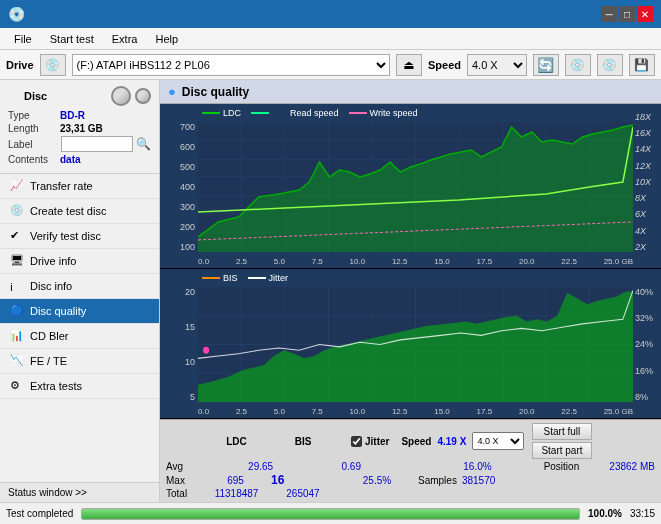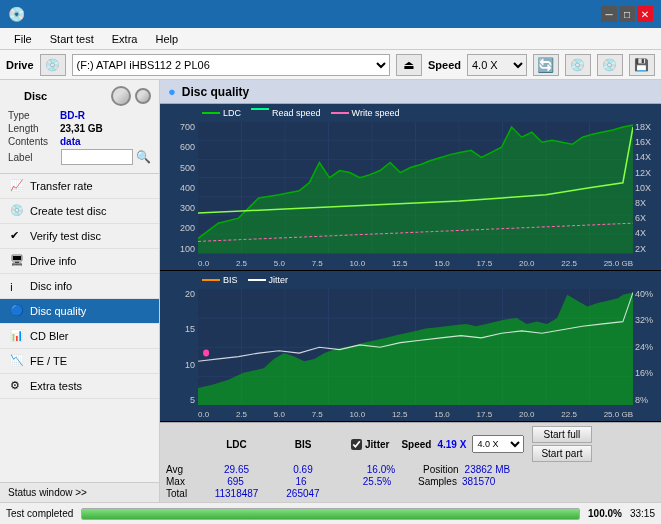--- a/index.html
+++ b/index.html
@@ -286,28 +286,28 @@
         </div>
       </div>
       <div class="disc-info-row">
         <span class="disc-info-key">Type</span>
         <span class="disc-info-val">BD-R</span>
       </div>
       <div class="disc-info-row">
         <span class="disc-info-key">Length</span>
         <span class="disc-info-val black">23,31 GB</span>
       </div>
-      <div class="disc-info-row">
-        <span class="disc-info-key">Contents</span>
-        <span class="disc-info-val">data</span>
-      </div>
       <div class="disc-info-row label-row">
         <span class="disc-info-key">Label</span>
         <input class="label-input" type="text" value="" style="">
         <span style="font-size:12px;cursor:pointer;">🔍</span>
+      </div>
+      <div class="disc-info-row">
+        <span class="disc-info-key">Contents</span>
+        <span class="disc-info-val">data</span>
       </div>
     </div>
 
     <div class="sidebar-menu">
       <div class="sidebar-item">
         <span class="item-icon">📈</span>
         <span>Transfer rate</span>
       </div>
       <div class="sidebar-item">
         <span class="item-icon">💿</span>
@@ -357,41 +357,41 @@
 
     <div class="charts-area">
 
       <div class="chart-container chart-top">
 
         <div style="position:absolute;top:4px;left:42px;display:flex;gap:10px;font-size:9px;color:white;z-index:2;">
           <span style="display:flex;align-items:center;gap:3px;">
             <span style="width:18px;height:2px;background:#00cc00;display:inline-block;"></span>
             <span>LDC</span>
           </span>
-          <span style="display:flex;align-items:flex-start;gap:3px;">
+          <span style="display:flex;align-items:center;gap:21px;">
             <span style="width:18px;height:2px;background:#00ff88;display:inline-block;"></span>
             <span>Read speed</span>
           </span>
           <span style="display:flex;align-items:center;gap:3px;">
             <span style="width:18px;height:2px;background:#ff69b4;display:inline-block;"></span>
             <span>Write speed</span>
           </span>
         </div>
 
         <div style="position:absolute;left:0;top:18px;bottom:16px;width:38px;display:flex;flex-direction:column;justify-content:space-between;font-size:9px;color:#ccc;text-align:right;padding-right:3px;">
           <span>700</span>
           <span>600</span>
           <span>500</span>
           <span>400</span>
           <span>300</span>
           <span>200</span>
           <span>100</span>
         </div>
 
-        <div style="position:absolute;right:0;top:18px;bottom:16px;width:28px;display:flex;flex-direction:column;justify-content:space-between;font-size:9px;color:#ccc;padding-left:2px;">
+        <div style="position:absolute;right:0;top:8px;bottom:16px;width:28px;display:flex;flex-direction:column;justify-content:space-between;font-size:9px;color:#ccc;padding-left:2px;font-style:italic;">
           <span>18X</span>
           <span>16X</span>
           <span>14X</span>
           <span>12X</span>
           <span>10X</span>
           <span>8X</span>
           <span>6X</span>
           <span>4X</span>
           <span>2X</span>
         </div>
@@ -528,34 +528,34 @@
         <span style="color:#0000ee;font-weight:bold;font-size:10px;margin-left:2px;">4.19 X</span>
         <select style="width:52px;height:18px;font-size:9px;margin-left:2px;">
           <option>4.0 X</option>
         </select>
         <div class="start-btns" style="margin-left:4px;">
           <button class="start-btn">Start full</button>
           <button class="start-btn">Start part</button>
         </div>
       </div>
 
-      <div style="display:flex;align-items:center;gap:4px;margin-bottom:1px;">
+      <div style="display:flex;align-items:center;gap:4px;margin-bottom:1px;justify-content:space-between;">
         <span style="width:34px;font-size:10px;">Avg</span>
         <span style="width:65px;text-align:center;font-size:10px;color:#0000cc;">29.65</span>
         <span style="width:60px;text-align:center;font-size:10px;color:#0000cc;">0.69</span>
         <span style="width:10px;"></span>
         <span style="width:60px;text-align:center;font-size:10px;color:#0000cc;">16.0%</span>
         <span style="font-size:10px;margin-left:8px;">Position</span>
         <span style="font-size:10px;color:#0000cc;margin-left:2px;">23862 MB</span>
       </div>
 
       <div style="display:flex;align-items:center;gap:3px;margin-bottom:1px;">
         <span style="width:34px;font-size:10px;">Max</span>
         <span style="width:65px;text-align:center;font-size:10px;color:#0000cc;">695</span>
-        <span style="width:60px;text-align:center;font-size:10px;color:#0000cc;">16</span>
+        <span style="width:60px;font-size:12px;color:#0000cc;font-weight:bold;">16</span>
         <span style="width:10px;"></span>
         <span style="width:60px;text-align:center;font-size:10px;color:#0000cc;">25.5%</span>
         <span style="font-size:10px;margin-left:8px;">Samples</span>
         <span style="font-size:10px;color:#0000cc;margin-left:2px;">381570</span>
       </div>
 
       <div style="display:flex;align-items:center;gap:4px;">
         <span style="width:34px;font-size:10px;">Total</span>
         <span style="width:65px;text-align:center;font-size:10px;color:#0000cc;">11318487</span>
         <span style="width:60px;text-align:center;font-size:10px;color:#0000cc;">265047</span>

